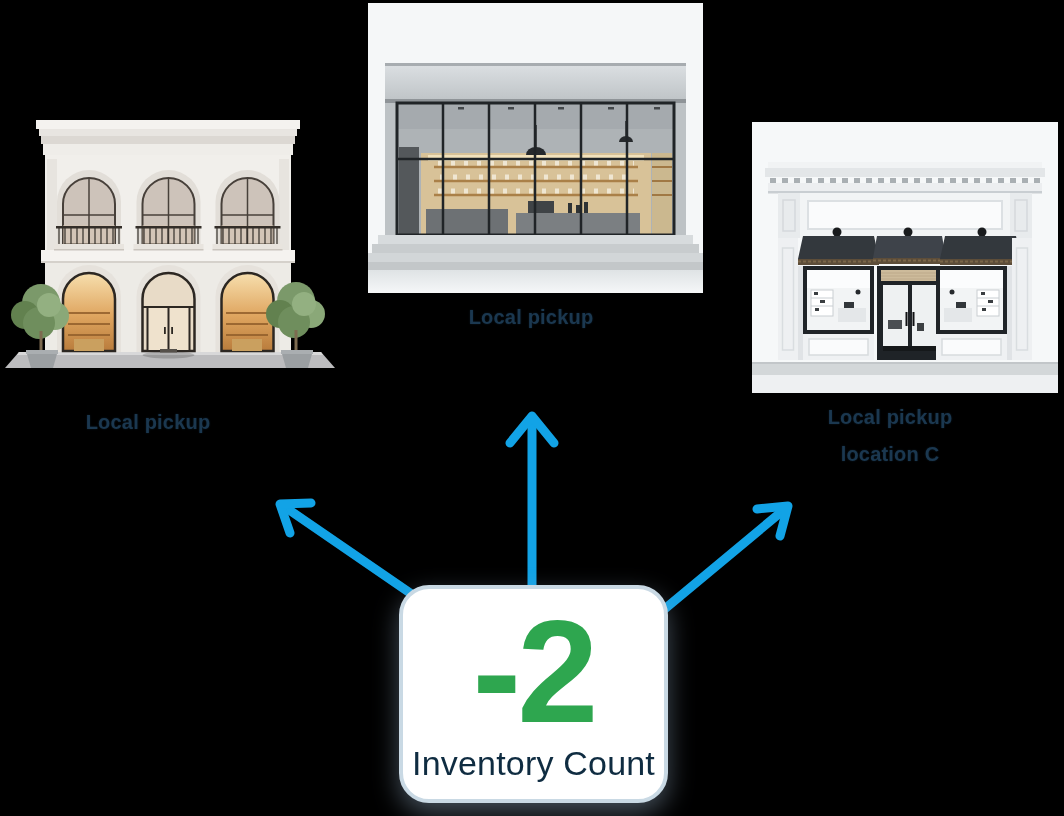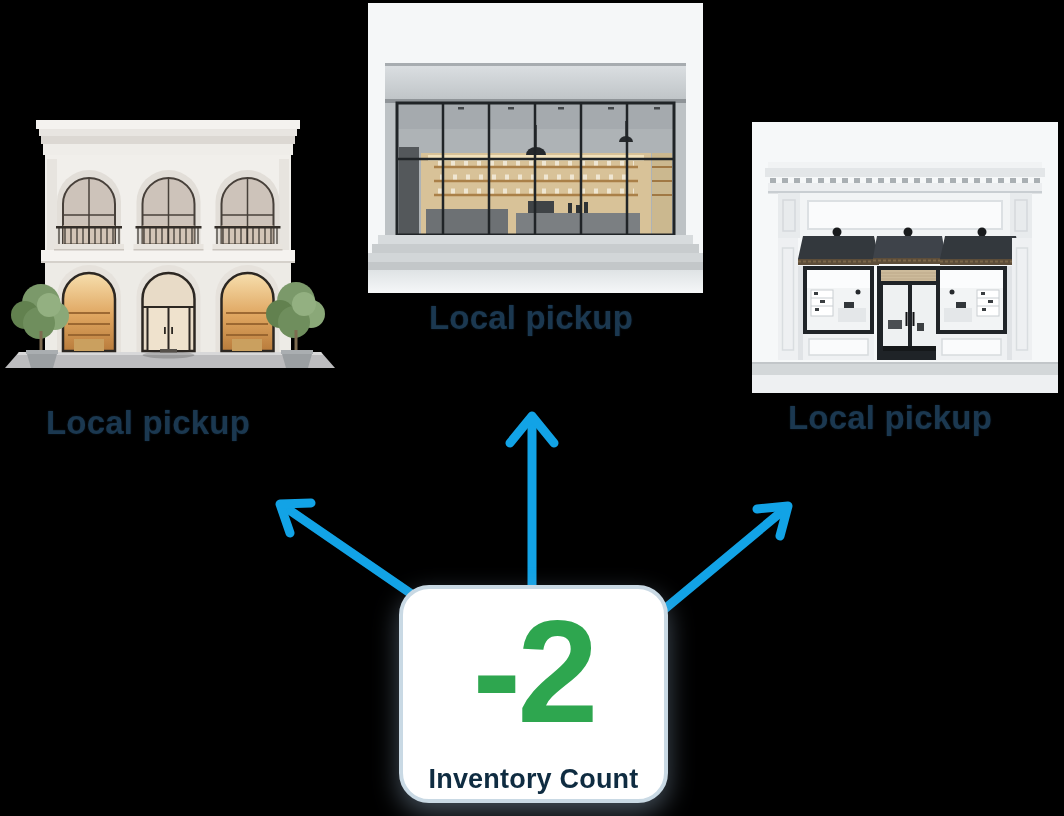--- a/index.html
+++ b/index.html
@@ -13,21 +13,21 @@
   }
   html,body{margin:0;padding:0;background:var(--page-bg);}
   #stage{
     position:relative;width:1064px;height:816px;overflow:hidden;
     background:var(--page-bg);
     font-family:"Liberation Sans","DejaVu Sans",sans-serif;
   }
   .abs{position:absolute;}
   .loc-label{
     position:absolute;width:260px;text-align:center;
-    font-weight:700;font-size:33px;line-height:37px;
+    font-weight:700;font-size:20px;line-height:37px;
     color:var(--label-navy);
     text-shadow:0 0 2px rgba(23,51,73,.55);
     letter-spacing:.2px;
   }
   .loc-label span{display:block;}
   #arrows{position:absolute;left:0;top:0;pointer-events:none;}
   #inventory-card{
     position:absolute;left:399px;top:585px;width:269px;height:218px;
     background:var(--card-bg);
     border:4px solid var(--card-border);
@@ -35,21 +35,21 @@
     box-sizing:border-box;
     box-shadow:0 10px 26px rgba(150,175,200,.45);
     display:flex;flex-direction:column;align-items:center;justify-content:flex-start;
     padding-top:10px;
   }
   #inventory-value{
     font-weight:700;font-size:146px;line-height:1;
     letter-spacing:-4px;color:var(--value-green);
   }
   #inventory-label{
-    font-weight:700;font-size:27px;line-height:1.1;margin-top:20px;
+    font-weight:400;font-size:34px;line-height:1.1;margin-top:0;
     color:var(--card-text-navy);letter-spacing:.2px;
   }
 </style>
 </head>
 <body>
 
 <div id="stage">
 
   <div class="abs" style="left:5px;top:115px;width:330px;height:282px;">
     <svg width="330" height="282" viewBox="0 0 330 282">
@@ -379,20 +379,21 @@
   </div>
 
   <div class="loc-label" style="left:18px;top:404px;">
     <span>Local pickup</span>
   </div>
   <div class="loc-label" style="left:401px;top:299px;">
     <span>Local pickup</span>
   </div>
   <div class="loc-label" style="left:760px;top:399px;">
     <span>Local pickup</span>
+    <span>location C</span>
   </div>
 
   <svg id="arrows" width="1064" height="816" viewBox="0 0 1064 816">
     <g fill="none" stroke="var(--arrow-blue)" stroke-width="9" stroke-linecap="round" stroke-linejoin="round">
       <g>
         <line x1="445" y1="617" x2="282" y2="505"></line>
         <polyline points="311,503 280,504 290,533"></polyline>
       </g>
       <g>
         <line x1="532" y1="592" x2="532" y2="418"></line>

